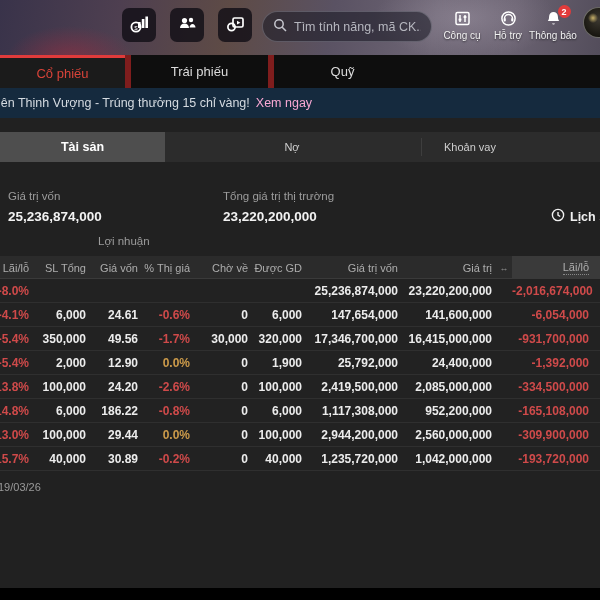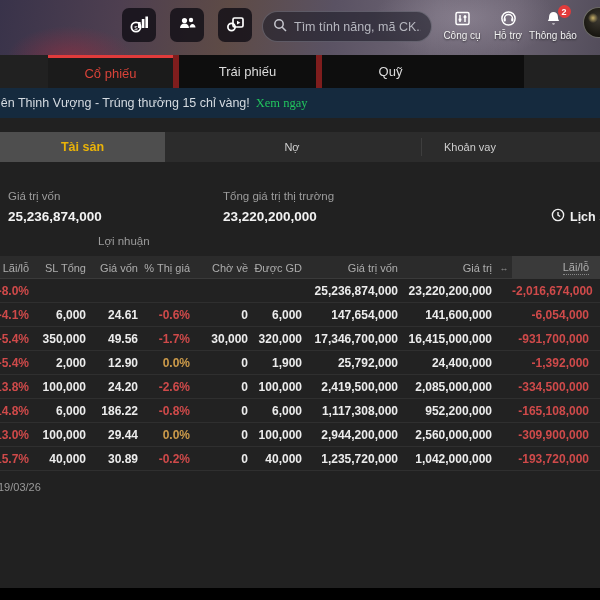--- a/index.html
+++ b/index.html
@@ -38,34 +38,34 @@
   .badge{ position:absolute; top:-4px; right:-9px; min-width:13px; height:13px; border-radius:7px;
     background:#e23b3b; color:#fff; font-size:9px; font-weight:bold;
     display:flex; align-items:center; justify-content:center; padding:0 3px; }
   .avatar{ position:absolute; left:583px; top:7px; width:31px; height:31px; border-radius:50%;
     border:1px solid rgba(255,255,255,.35);
     background:
       radial-gradient(5px 5px at 9px 10px, #c9b26a, transparent),
       radial-gradient(4px 4px at 20px 18px, #8a7a4a, transparent),
       radial-gradient(circle at 50% 40%, #3c3830, #17150f 75%); }
   
-  .tabbar{ position:absolute; top:55px; left:0; width:476px; height:33px; background:#0e0e0e; display:flex;margin-left:48px; }
+  .tabbar{ position:absolute; top:55px; left:0; width:600px; height:33px; background:#0e0e0e; display:flex; }
   .tab{ width:143px; height:33px; display:flex; align-items:center; justify-content:center;
     font-size:13px; color:#dcdcdc; border-left:6px solid #7f1d1d; }
   .tab.active{ width:125px; background:#1b1b1b; color:#d84339; border-left:none;
     border-top:3px solid #e03b3b; }
   
   .banner{ position:absolute; top:88px; left:0; width:600px; height:30px; background:#152a3e;
     display:flex; align-items:center; padding-left:0; font-size:12.5px; color:#d5dbe1; }
   .banner .txt{ margin-left:-2px; white-space:nowrap; }
-  .banner .lnk{ color:#22c55e; margin-left:6px; white-space:nowrap;font-family:Liberation Serif, serif; }
+  .banner .lnk{ color:#f9a8d4; margin-left:6px; white-space:nowrap; }
   
   .subtabs{ position:absolute; top:132px; left:0; width:600px; height:30px; background:#2c2c2c; }
   .seg-active{ position:absolute; left:0; top:0; width:165px; height:30px; background:#4e4e4e;
-    display:flex; align-items:center; justify-content:center; font-size:12.5px; font-weight:bold; color:#eab308; }
+    display:flex; align-items:center; justify-content:center; font-size:12.5px; font-weight:bold; color:#ffffff; }
   .seg-label{ position:absolute; top:0; height:30px; display:flex; align-items:center;
     font-size:11px; color:#cfcfcf; transform:translateX(-50%); }
   .seg-div{ position:absolute; left:421px; top:6px; width:1px; height:18px; background:#3e3e3e; }
   
   .summary{ position:absolute; top:162px; left:0; width:600px; height:94px; background:#212121; }
   .stat{ position:absolute; top:28px; }
   .stat .lb{ font-size:11.5px; color:#9c9c9c; margin-bottom:7px; white-space:nowrap; }
   .stat .vl{ font-size:13.5px; font-weight:bold; color:#f2f2f2; white-space:nowrap; }
   .stat .vl.loss{ color:#cf4a4a; }
   .history{ position:absolute; left:551px; top:46px; display:flex; align-items:center; gap:5px; }

